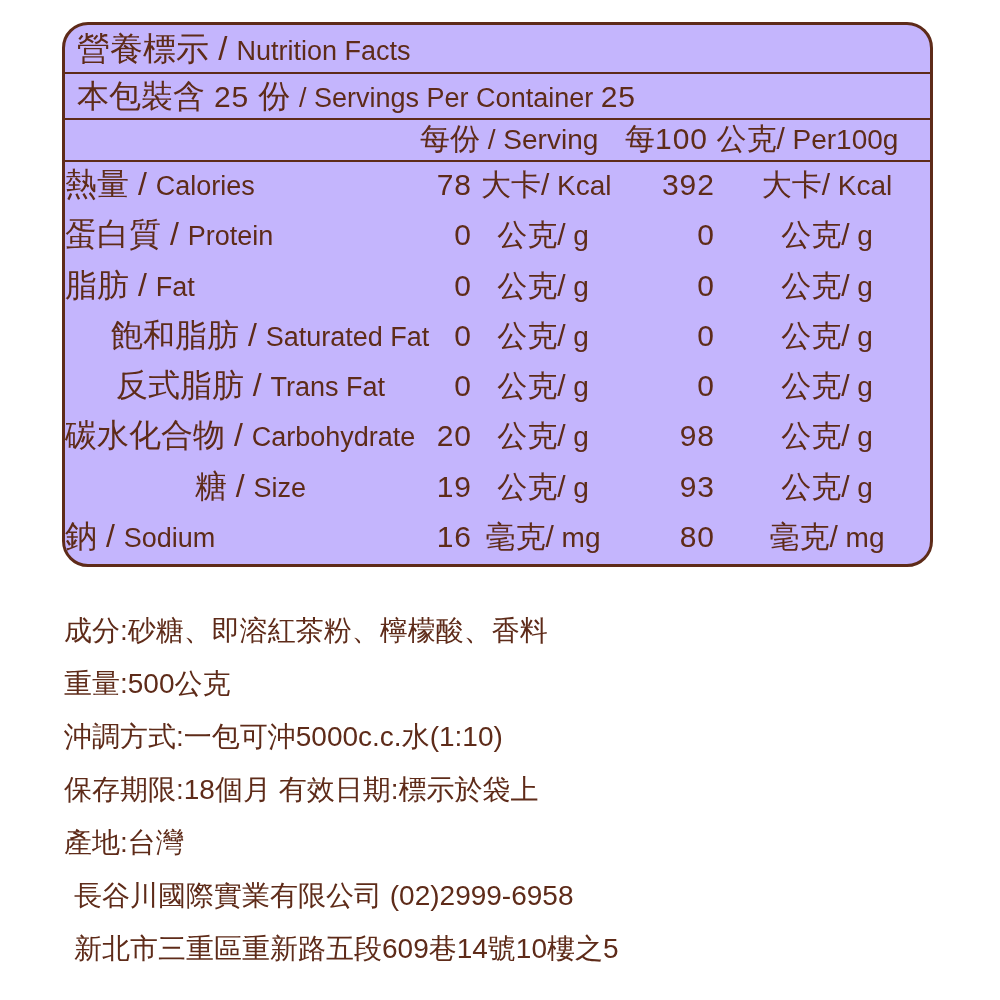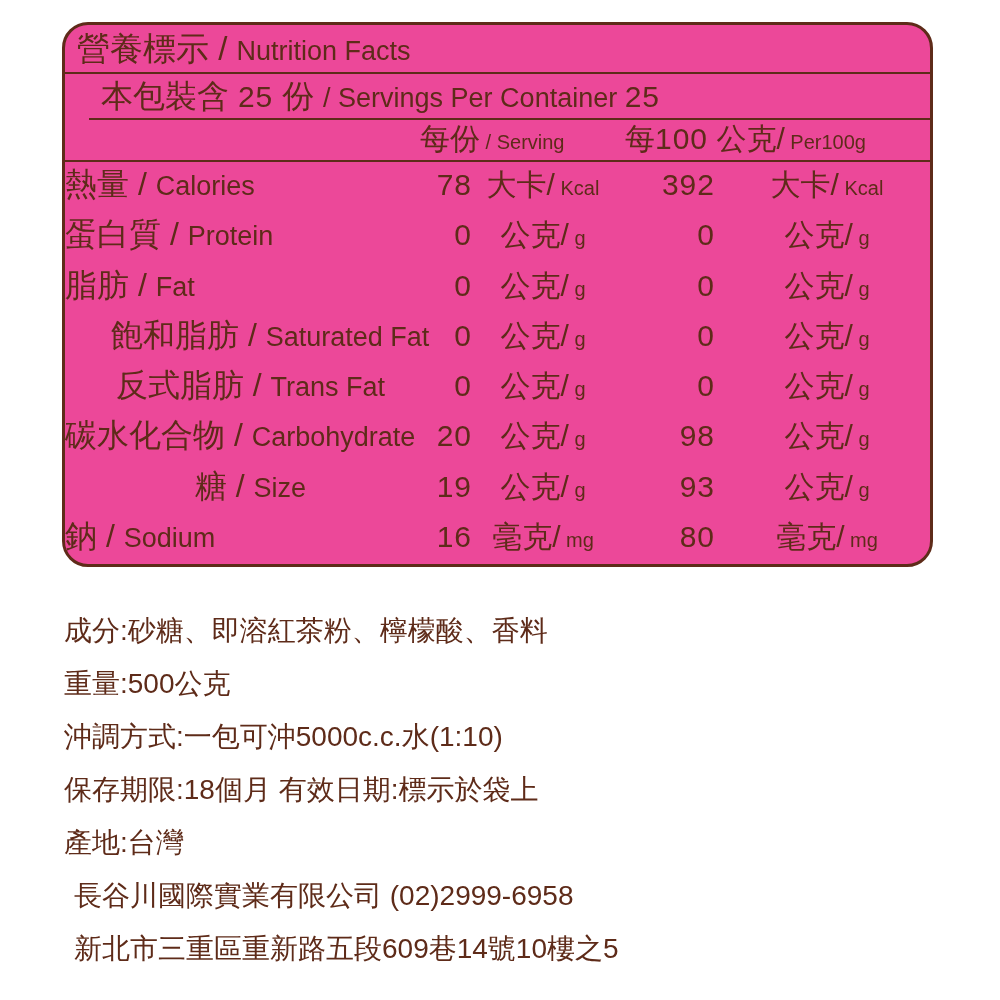--- a/index.html
+++ b/index.html
@@ -5,41 +5,41 @@
   html,body{margin:0;padding:0;}
   body{
     width:1000px;height:1000px;background:#ffffff;position:relative;
     font-family:"Liberation Sans","DejaVu Sans",sans-serif;
     color:#5E2B19;
   }
   
   .ntable{
     position:absolute;left:62px;top:22px;width:871px;height:545px;
     box-sizing:border-box;border:3px solid #5E2B19;border-radius:26px;
-    overflow:hidden;display:flex;flex-direction:column;background:#ec4899;
+    overflow:hidden;display:flex;flex-direction:column;background:#c4b5fd;
   }
   .trow{border-bottom:2px solid #5E2B19;white-space:nowrap;padding-left:12px;}
   .title-row{height:47px;line-height:47px;font-size:33px;}
   .sz-row{height:40px;line-height:40px;font-size:32px;}
-  .spc-row{height:44px;line-height:44px;font-size:32px;margin-left:24px;}
+  .spc-row{height:44px;line-height:44px;font-size:32px;}
   .hdr-row{
     height:40px;line-height:38px;font-size:30px;padding-left:0;
     display:grid;grid-template-columns:355px 205px 1fr;
   }
   .dbody{flex:1;display:grid;grid-template-rows:repeat(8,1fr);}
   .drow{
     display:grid;grid-template-columns:325px 82px 133px 110px 1fr;
     line-height:45px;white-space:nowrap;font-size:32px;align-items:stretch;
   }
   .drow .lbl{}
   .drow.indent .lbl{padding-left:46px;text-align:center;}
   .num{text-align:right;font-size:30px;letter-spacing:1px;}
   .unit{padding-left:9px;font-size:30px;text-align:center;}
   .en{font-size:27px;}
-  .sm-en{font-size:20px;}
+  .sm-en{font-size:28px;}
   
   .info{position:absolute;left:64px;top:604px;font-size:28px;line-height:53px;}
   .info>div{white-space:nowrap;}
   .info>div:nth-child(6),.info>div:nth-child(7){padding-left:10px;}
 </style>
 </head>
 <body>
 
 <div class="ntable">
 

